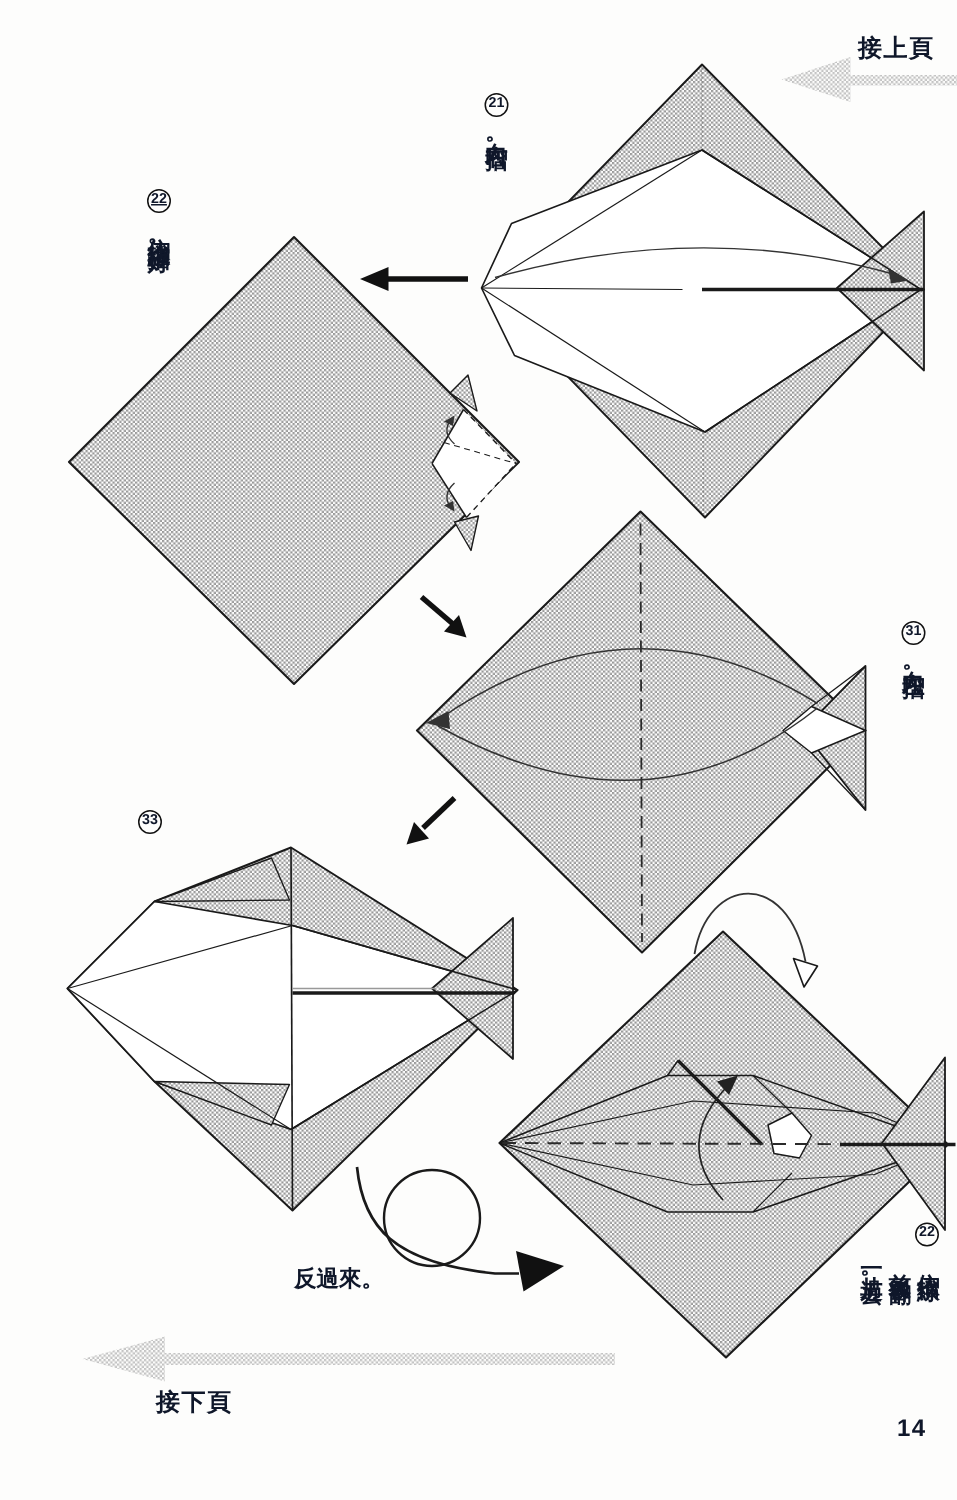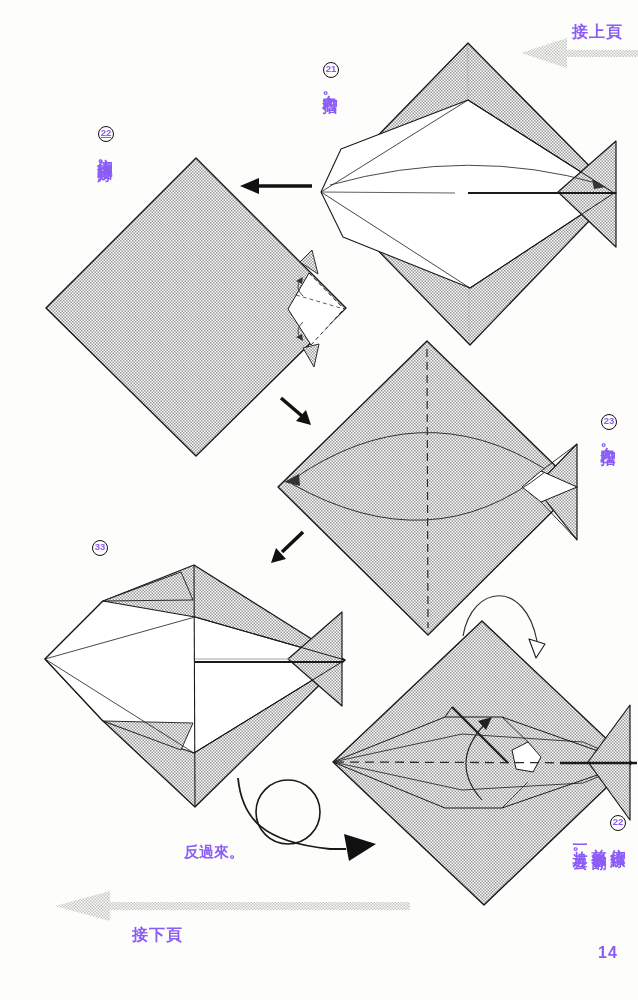--- a/index.html
+++ b/index.html
@@ -1,20 +1,20 @@
 <!DOCTYPE html>
 <html><head>
 <meta charset="utf-8">
 <style>
   html,body{margin:0;padding:0;background:#ffffff;}
   #page{
     position:relative;width:638px;height:1000px;overflow:hidden;
     background:#fdfdfc;
     font-family:"Liberation Sans", sans-serif;
-    color:#8b5cf6;
+    color:#0f172a;
   }
   #art{position:absolute;left:0;top:0;}
   .vtext{
     position:absolute;
     writing-mode:vertical-rl;
     text-orientation:upright;
     font-size:15px;
     font-weight:bold;
     letter-spacing:2px;
     line-height:17px;
@@ -193,45 +193,45 @@
       </g>
 
       <g>
         <path d="M463,636 C472,584 525,579 537,641" fill="none" stroke="#333" stroke-width="1.2"></path>
         <polygon points="536,658 529,639 545,644" fill="#ffffff" stroke="#1a1a1a" stroke-width="1.1"></polygon>
       </g>
     </g>
   </svg>
 
   <div class="corner" style="left:572px;top:22px;">接上頁</div>
-  <div class="corner" style="left:132px;top:925px;">接下頁</div>
+  <div class="corner" style="left:104px;top:925px;">接下頁</div>
 
   <div class="stepnum" style="left:323px;top:62px;">
     <span>21</span>
   </div>
   <div class="vtext" style="left:322px;top:83px;">向右摺。</div>
 
   <div class="stepnum" style="left:98px;top:126px;text-decoration:underline;">
     <span>22</span>
   </div>
   <div class="vtext" style="left:97px;top:147px;">依摺線摺好。</div>
 
   <div class="stepnum" style="left:601px;top:414px;">
-    <span>23</span>
+    <span>31</span>
   </div>
   <div class="vtext" style="left:600px;top:435px;">向左摺。</div>
 
   <div class="stepnum" style="left:92px;top:540px;">
     <span>33</span>
   </div>
 
   <div class="stepnum" style="left:610px;top:815px;">
     <span>22</span>
   </div>
   <div class="vtext" style="left:610px;top:837px;">依摺線</div>
   <div class="vtext" style="left:591px;top:837px;">前後各翻</div>
   <div class="vtext" style="left:572px;top:837px;">一片過去。</div>
 
-  <div class="htext" style="left:184px;top:843px;">反過來。</div>
+  <div class="htext" style="left:196px;top:843px;">反過來。</div>
 
   <div class="pagenum" style="left:598px;top:944px;">14</div>
 
 </div>
 
 </body></html>

